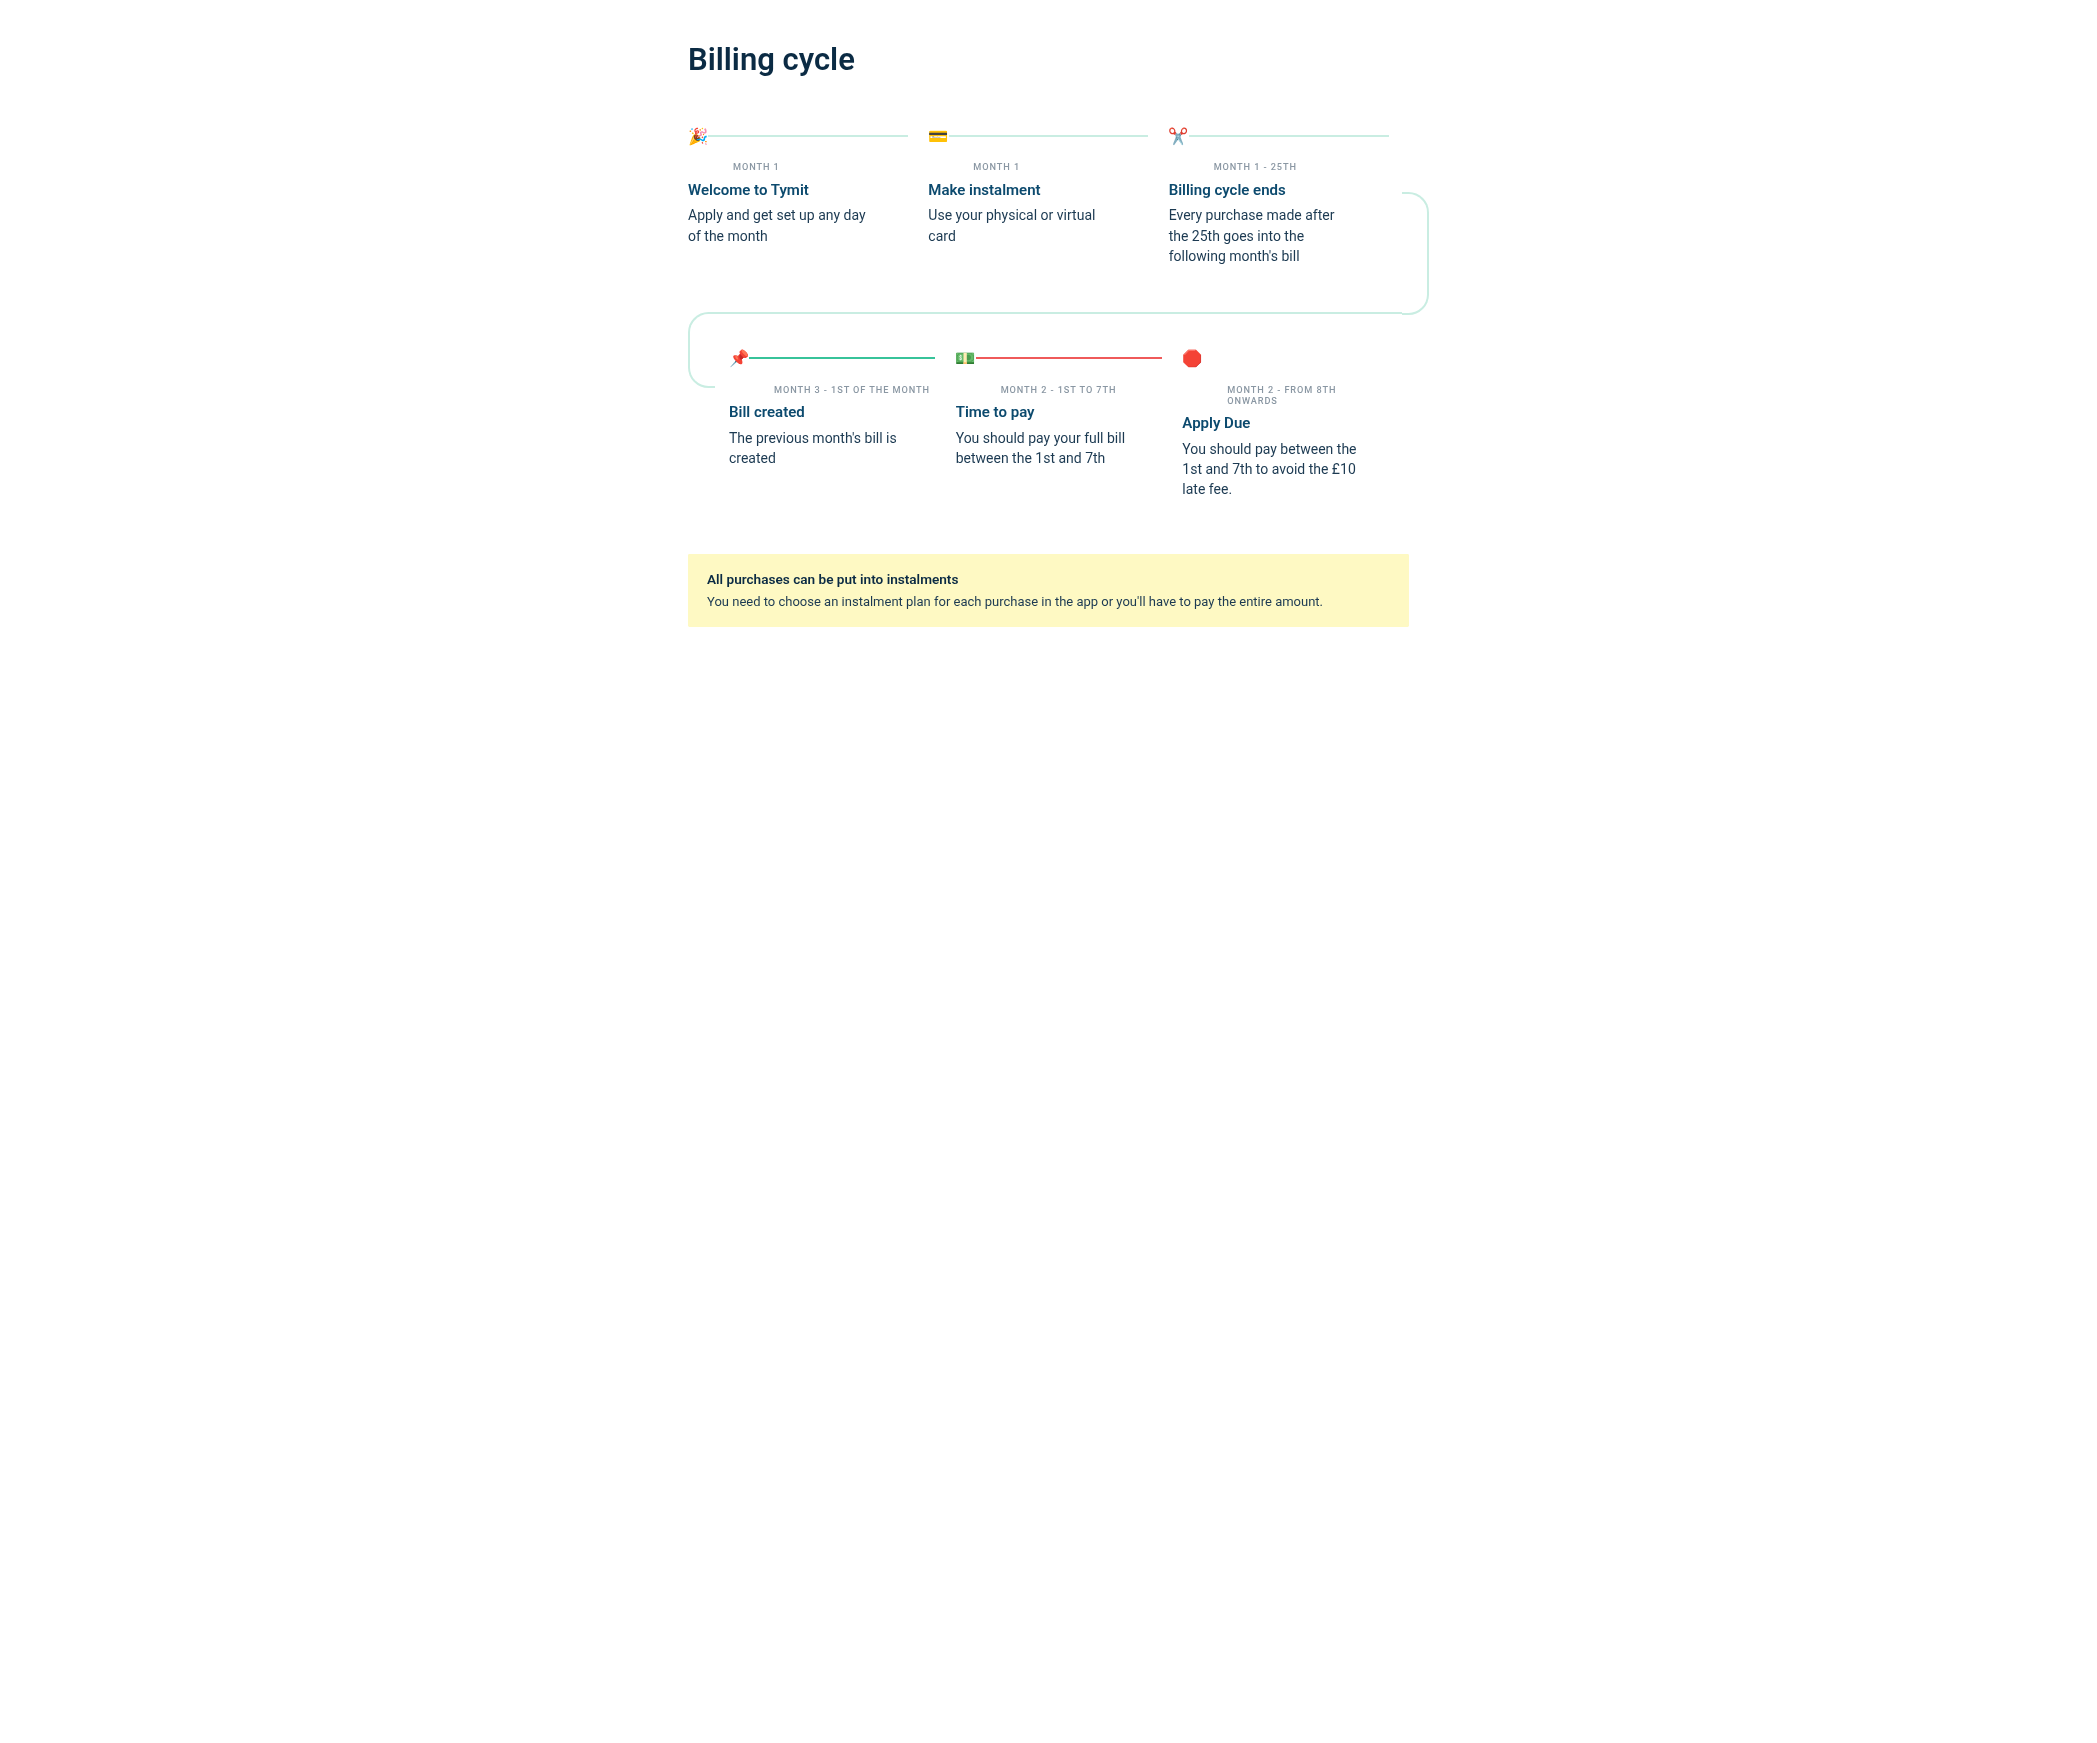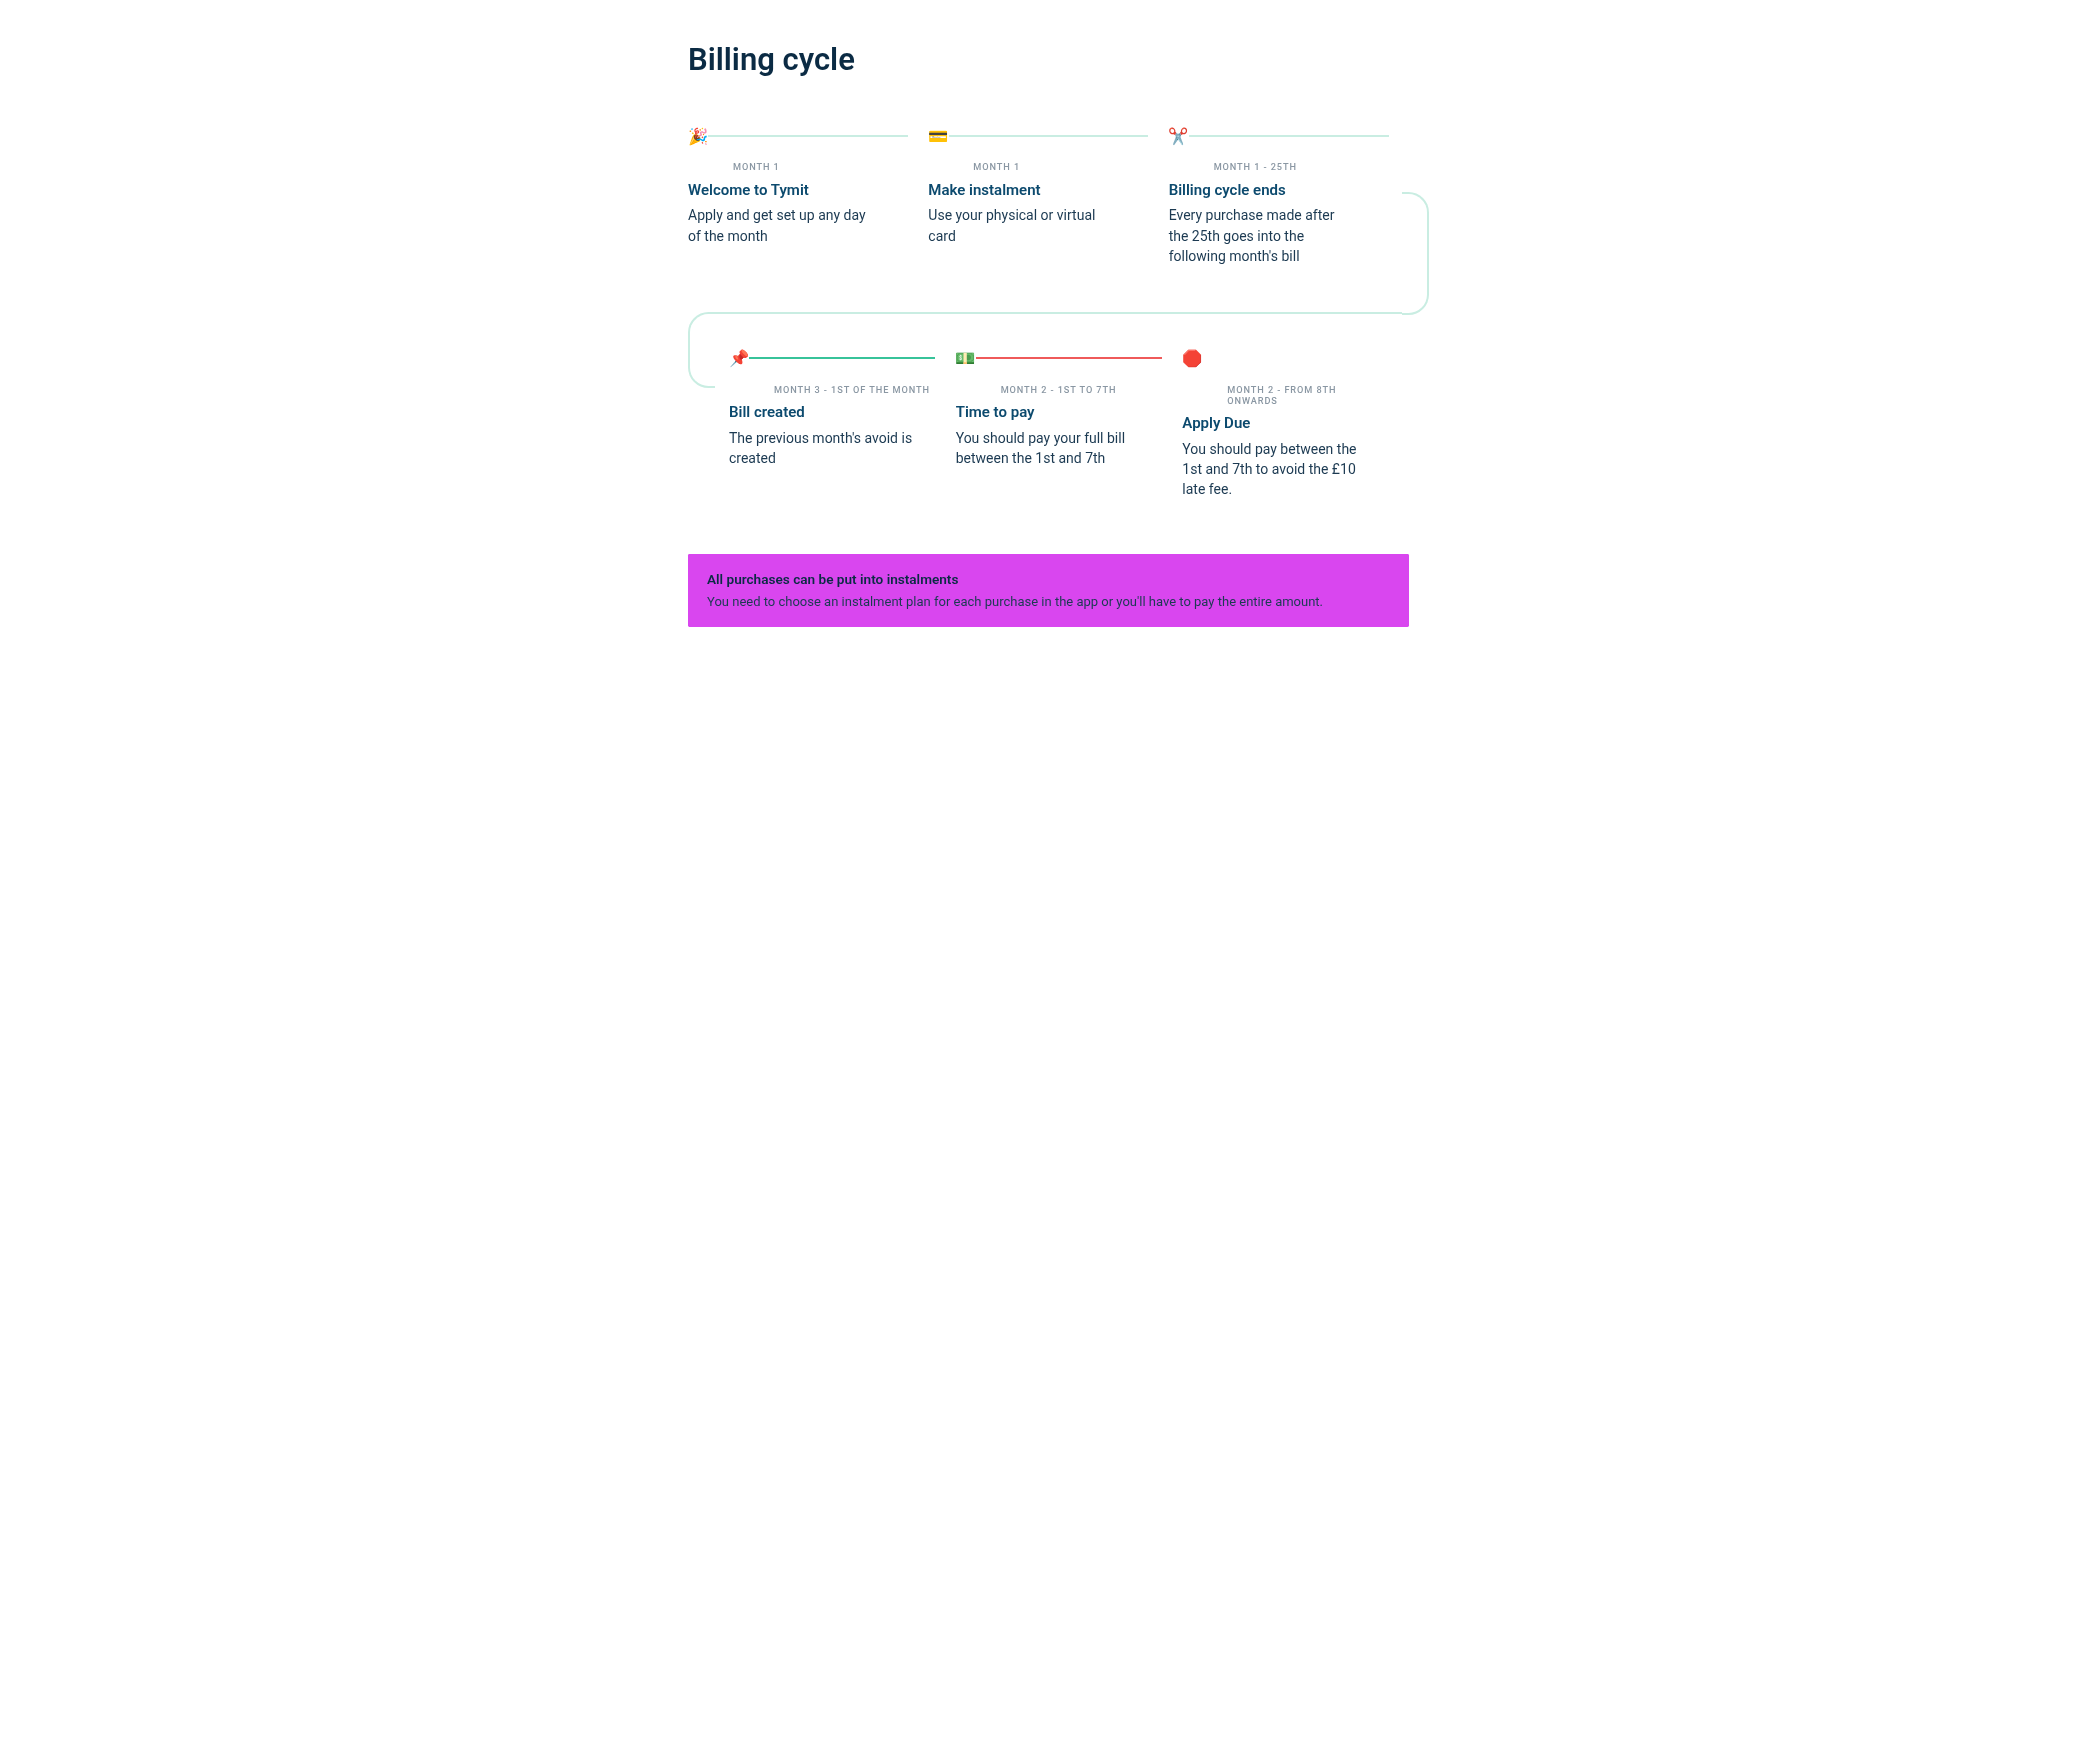--- a/index.html
+++ b/index.html
@@ -101,21 +101,21 @@
     border: 2.7px solid #c9ede2;
     border-right: none;
     border-top-left-radius: 20.4px;
     border-bottom-left-radius: 20.4px;
   }
   .row2 {
     padding-left: 41px;
   }
   .notice {
     margin-top: 54px;
-    background: #d946ef;
+    background: #fef9c3;
     padding: 17.7px 19px;
     border-radius: 1.4px;
   }
   .notice-title {
     font-size: 13.6px;
     font-weight: 600;
     color: #0b2b44;
     margin-bottom: 6.8px;
   }
   .notice-body {
@@ -169,21 +169,21 @@
   </div>
 
   <div class="row row2">
     <div class="step">
       <div class="icon-line">
         <span class="icon">📌</span>
         <span class="line green"></span>
       </div>
       <div class="eyebrow">MONTH 3 - 1ST OF THE MONTH</div>
       <div class="step-title">Bill created</div>
-      <div class="step-desc">The previous month's avoid is created</div>
+      <div class="step-desc">The previous month's bill is created</div>
     </div>
 
     <div class="step">
       <div class="icon-line">
         <span class="icon">💵</span>
         <span class="line red"></span>
       </div>
       <div class="eyebrow">MONTH 2 - 1ST TO 7TH</div>
       <div class="step-title">Time to pay</div>
       <div class="step-desc">You should pay your full bill between the 1st and 7th</div>

